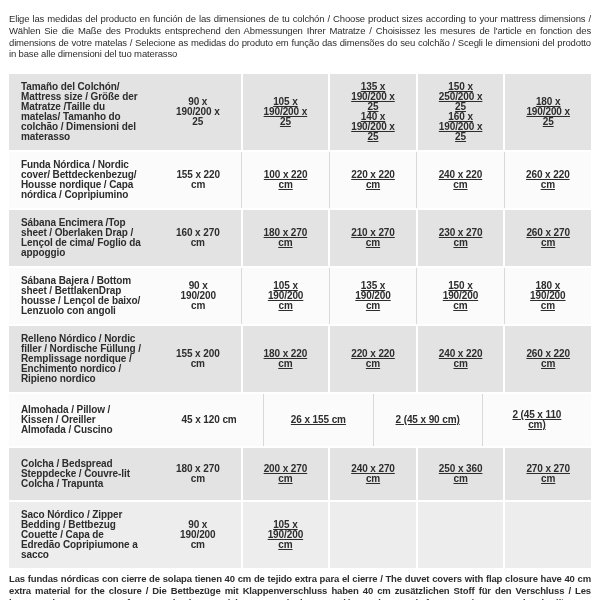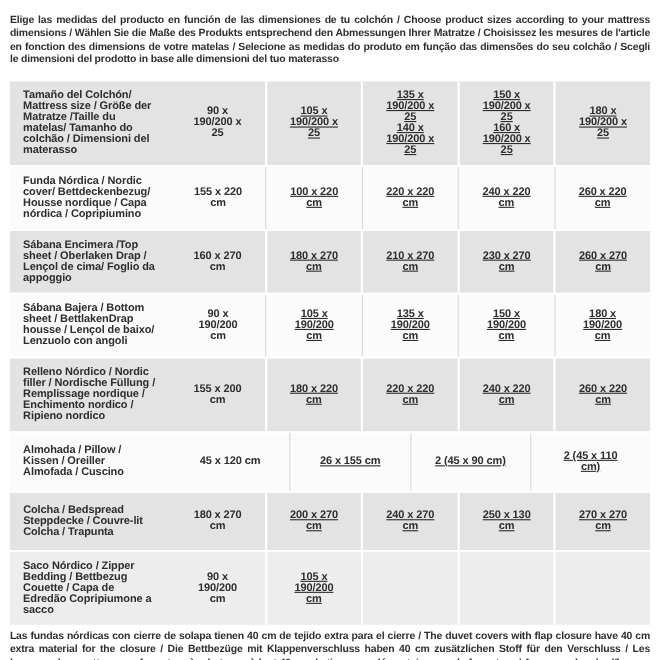--- a/index.html
+++ b/index.html
@@ -8,21 +8,21 @@
     width: 600px; height: 600px;
     background: #ffffff;
     font-family: "Liberation Sans", sans-serif;
     color: var(--text-color, #2d2d2d);
     overflow: hidden;
   }
   .page { padding: 13px 9px 0 9px; }
 
   .intro {
     font-size: 9.5px;
-    font-weight: bold;
+    font-weight: normal;
     line-height: 11.8px;
     letter-spacing: -0.15px;
     text-align: justify;
     margin: 0 0 14px 0;
   }
 
   .size-table { width: 100%; }
 
   .row {
     display: flex;
@@ -79,21 +79,21 @@
           <div>90 x 190/200 x 25</div>
         </div>
         <div class="cell value">
           <div>105 x 190/200 x 25</div>
         </div>
         <div class="cell value">
           <div>135 x 190/200 x 25</div>
           <div>140 x 190/200 x 25</div>
         </div>
         <div class="cell value">
-          <div>150 x 190/200 x 25</div>
+          <div>150 x 250/200 x 25</div>
           <div>160 x 190/200 x 25</div>
         </div>
         <div class="cell value">
           <div>180 x 190/200 x 25</div>
         </div>
       </div>
       <div class="row">
         <div class="cell label">Funda Nórdica /  Nordic cover/ Bettdeckenbezug/ Housse nordique  / Capa nórdica / Copripiumino</div>
         <div class="cell value">
           <div>155 x 220 cm</div>
@@ -185,21 +185,21 @@
         <div class="cell value">
           <div>180 x 270 cm</div>
         </div>
         <div class="cell value">
           <div>200 x 270 cm</div>
         </div>
         <div class="cell value">
           <div>240 x 270 cm</div>
         </div>
         <div class="cell value">
-          <div>250 x 130 cm</div>
+          <div>250 x 360 cm</div>
         </div>
         <div class="cell value">
           <div>270 x 270 cm</div>
         </div>
       </div>
       <div class="row">
         <div class="cell label">Saco Nórdico / Zipper Bedding / Bettbezug Couette  / Capa de Edredão Copripiumone a sacco</div>
         <div class="cell value">
           <div>90 x 190/200 cm</div>
         </div>

